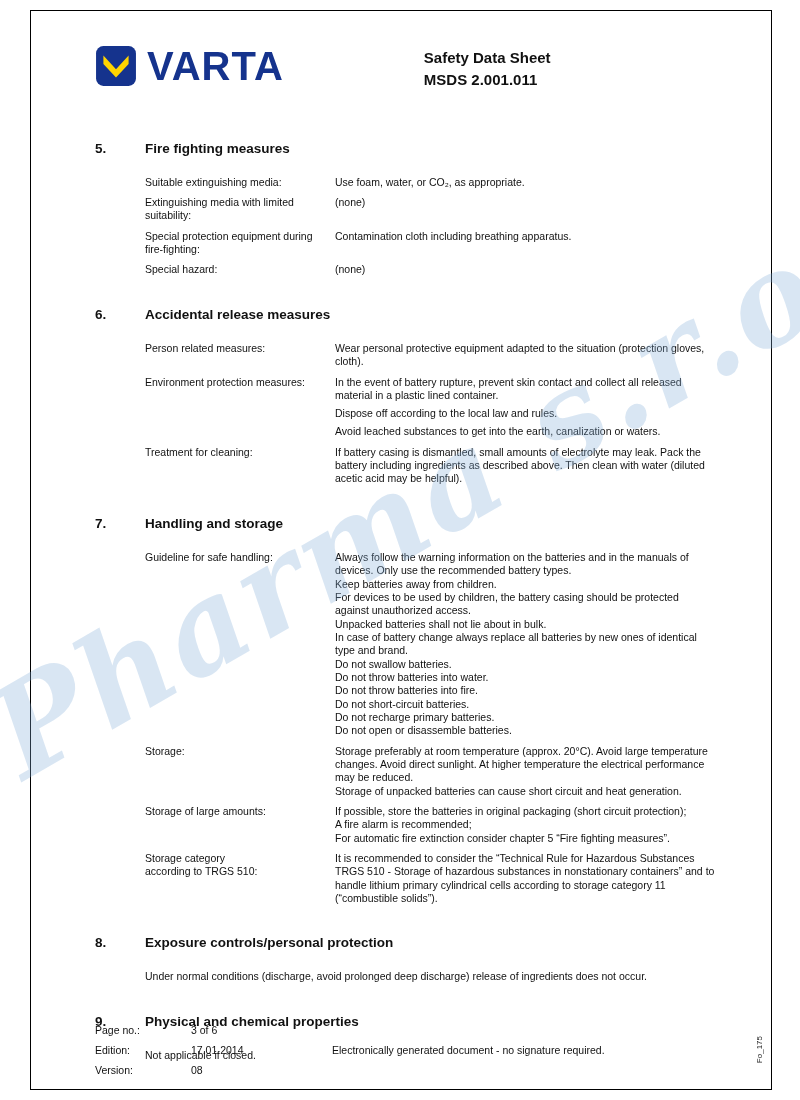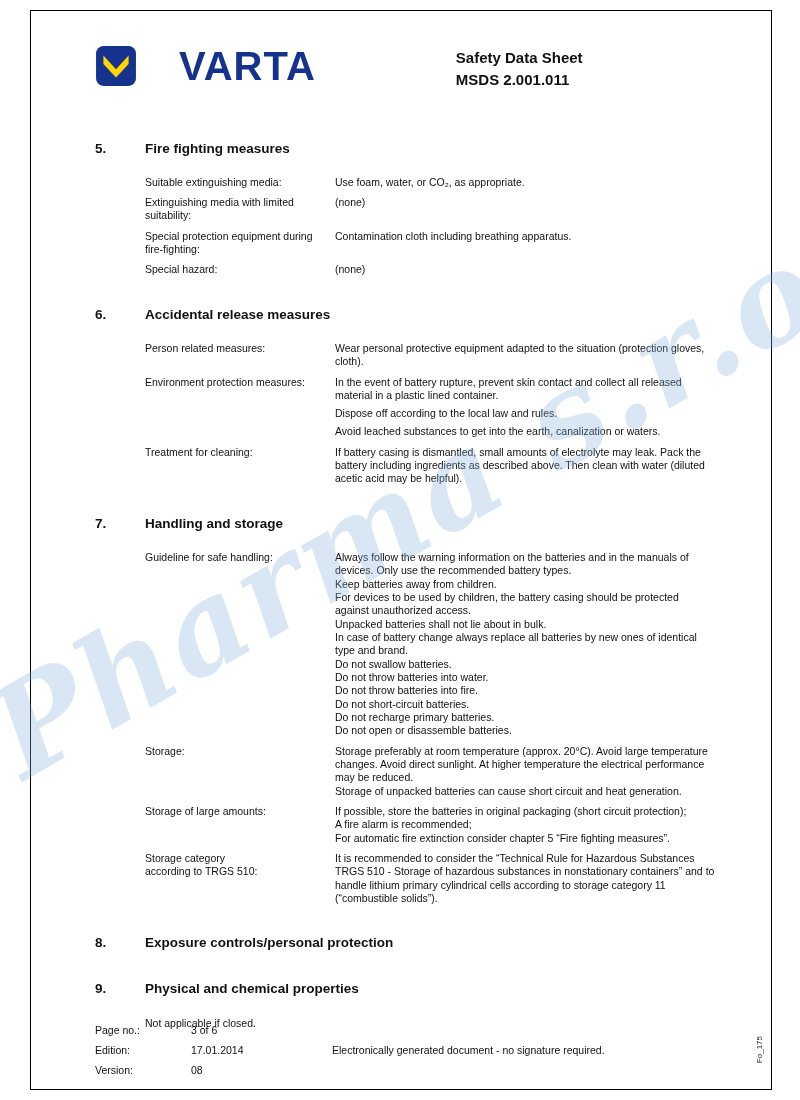--- a/index.html
+++ b/index.html
@@ -27,21 +27,20 @@
   
   .header { display: flex; align-items: flex-start; }
   .logo { display: flex; align-items: center; gap: 10px; }
   .logo-icon { display: block; }
   .logo-text {
     font-size: 40px;
     font-weight: bold;
     color: #15338d;
     letter-spacing: 1px;
     line-height: 1;
-    margin-left: 32px;
   }
   .doc-title { margin-left: 140px; padding-top: 2px; }
   .doc-title .t { font-size: 15px; font-weight: bold; line-height: 1.45; }
   
   .sections { margin-top: 50px; }
   .section { margin-top: 30px; }
   .section:first-child { margin-top: 0; }
   .sec-head { display: grid; grid-template-columns: 50px 1fr; margin-bottom: 19px; }
   .sec-num, .sec-title { font-size: 13.5px; font-weight: bold; line-height: 1.2; }
   .rows { margin-left: 50px; display: flex; flex-direction: column; gap: 7px; }
@@ -237,20 +236,21 @@
                 <p>It is recommended to consider the “Technical Rule for Hazardous Substances TRGS 510 - Storage of hazardous substances in nonstationary containers” and to handle lithium primary cylindrical cells according to storage category 11 (“combustible solids”).</p>
               </div>
             </div>
           </div>
         </section>
         <section class="section">
           <div class="sec-head">
             <span class="sec-num">8.</span>
             <h2 class="sec-title">Exposure controls/personal protection</h2>
           </div>
+          <p class="sec-text">Under normal conditions (discharge, avoid prolonged deep discharge) release of ingredients does not occur.</p>
         </section>
         <section class="section">
           <div class="sec-head">
             <span class="sec-num">9.</span>
             <h2 class="sec-title">Physical and chemical properties</h2>
           </div>
           <p class="sec-text">Not applicable if closed.</p>
         </section>
       </div>
 

